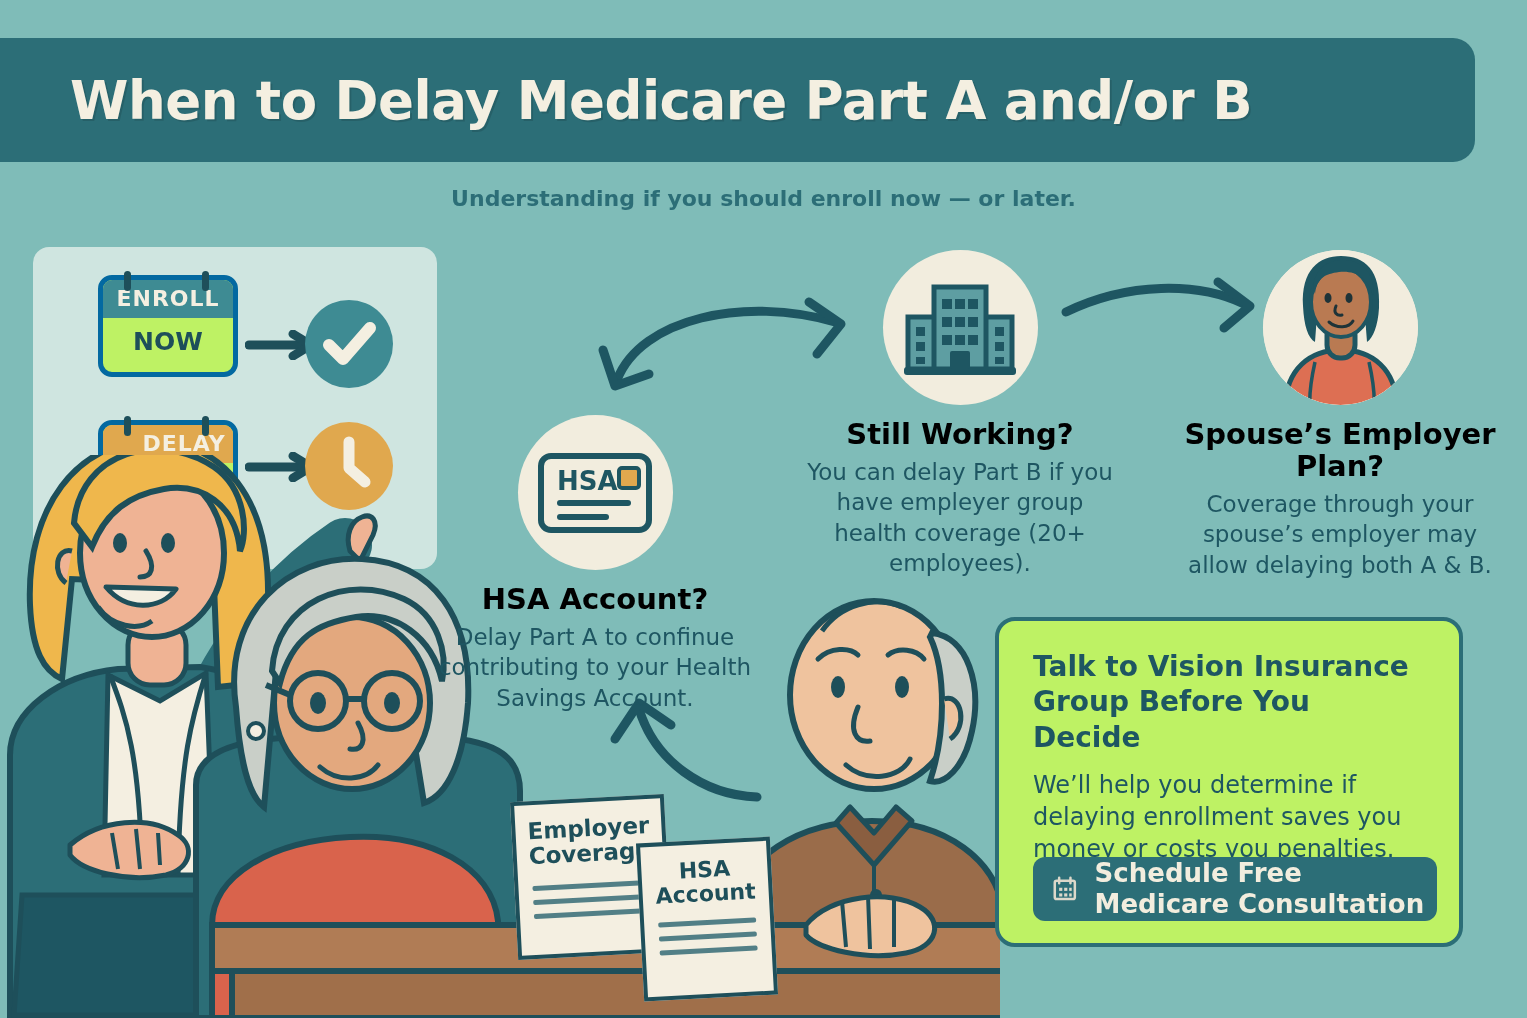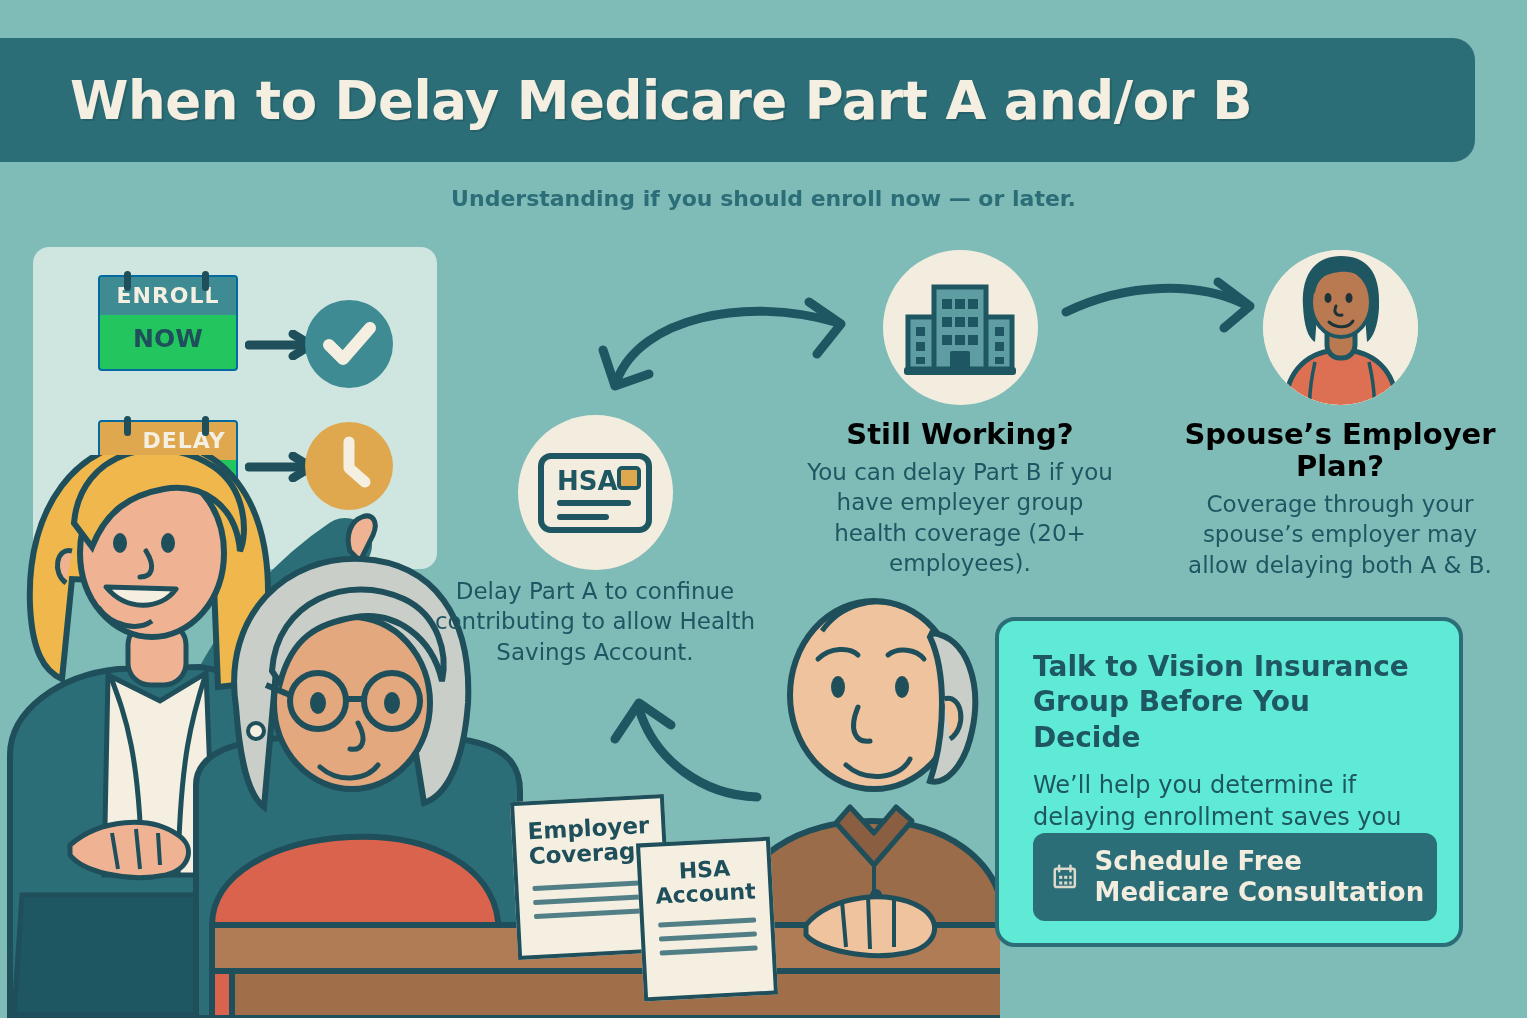--- a/index.html
+++ b/index.html
@@ -27,21 +27,21 @@
     color:#2C6E77;font-size:22px;font-weight:600;
   }
 
   
   .left-panel{
     position:absolute;left:33px;top:247px;width:404px;height:322px;
     background:#CFE5E0;border-radius:16px;
   }
   .cal{position:absolute;}
   .cal .ring{position:absolute;width:7px;height:20px;background:#1E4F5A;border-radius:4px;top:-4px;}
-  .cal-box{border:2px solid #0369a1;border-radius:4px;overflow:hidden;background:#22c55e;}
+  .cal-box{border:5px solid #0369a1;border-radius:14px;overflow:hidden;background:#bef264;}
   .cal-head{color:#F4EFE1;font-size:22px;font-weight:bold;text-align:center;padding:6px 0 7px;letter-spacing:1px;}
   .cal-body{color:#1E4F5A;font-size:25px;font-weight:bold;text-align:center;padding:9px 0 16px;}
   .cal-enroll .cal-head{background:#3E8B93;}
   .cal-delay .cal-head{background:#E0A84E;padding-left:32px;}
 
   .straight-arrow{position:absolute;}
 
   .badge{position:absolute;border-radius:50%;}
   .badge-check{background:#3E8B93;}
   .badge-clock{background:#E0A84E;}
@@ -56,27 +56,27 @@
   .node-title{
     color:#000000;font-size:29px;font-weight:bold;margin-top:14px;line-height:1.1;
   }
   .node-text{
     color:#1E5662;font-size:23px;line-height:1.32;margin-top:6px;
   }
 
   
   .cta-card{
     position:absolute;left:995px;top:617px;width:468px;height:330px;
-    background:#5eead4;border:4px solid #2C6E77;border-radius:20px;
+    background:#bef264;border:4px solid #2C6E77;border-radius:20px;
     box-sizing:border-box;padding:28px 32px 0 34px;
   }
   .cta-title{color:#1E5662;font-size:28px;font-weight:bold;line-height:1.26;}
   .cta-body{color:#1E5662;font-size:24px;line-height:1.34;margin-top:14px;}
   .cta-btn{
-    position:absolute;left:34px;bottom:22px;width:404px;height:88px;
+    position:absolute;left:34px;bottom:22px;width:404px;height:64px;
     background:#2C6E77;border-radius:12px;display:flex;align-items:center;
     padding-left:18px;box-sizing:border-box;cursor:pointer;
   }
   .cta-btn-label{color:#F2EDDE;font-size:26px;font-weight:bold;line-height:1.18;margin-left:16px;text-align:left;}
 
   
   .doc{position:absolute;background:#F4EFE1;border:4px solid #1E4F5A;}
   .doc-label{color:#1E4F5A;font-weight:bold;text-align:center;line-height:1.1;}
   .doc-line{background:#527F86;border-radius:2px;}
 
@@ -275,21 +275,22 @@
   <div class="node" style="left:432px;top:415px;width:326px;">
     <div class="node-circle">
       <svg width="120" height="90" viewBox="0 0 120 90">
         <rect x="6" y="8" width="108" height="74" rx="10" fill="none" stroke="#1E5662" stroke-width="6"></rect>
         <text x="22" y="42" font-family="DejaVu Sans, sans-serif" font-size="26" font-weight="bold" fill="#1E5662">HSA</text>
         <rect x="84" y="20" width="20" height="20" rx="3" fill="#E0A84E" stroke="#1E5662" stroke-width="4"></rect>
         <rect x="22" y="52" width="74" height="6" rx="3" fill="#1E5662"></rect>
         <rect x="22" y="66" width="52" height="6" rx="3" fill="#1E5662"></rect>
       </svg>
     </div>
-    <div class="node-text">Delay Part A to confinue contributing to allow Health Savings Account.</div>
+    <div class="node-title">HSA Account?</div>
+    <div class="node-text">Delay Part A to confinue contributing to your Health Savings Account.</div>
   </div>
 
   <div class="node" style="left:800px;top:250px;width:320px;">
     <div class="node-circle">
       <svg width="120" height="110" viewBox="0 0 120 110">
         <rect x="8" y="44" width="30" height="52" fill="#5E9EA2" stroke="#1E5662" stroke-width="5"></rect>
         <rect x="82" y="44" width="30" height="52" fill="#5E9EA2" stroke="#1E5662" stroke-width="5"></rect>
         <rect x="34" y="14" width="52" height="82" fill="#5E9EA2" stroke="#1E5662" stroke-width="5"></rect>
         <rect x="4" y="94" width="112" height="8" rx="3" fill="#1E5662"></rect>
         <g fill="#1E5662">

